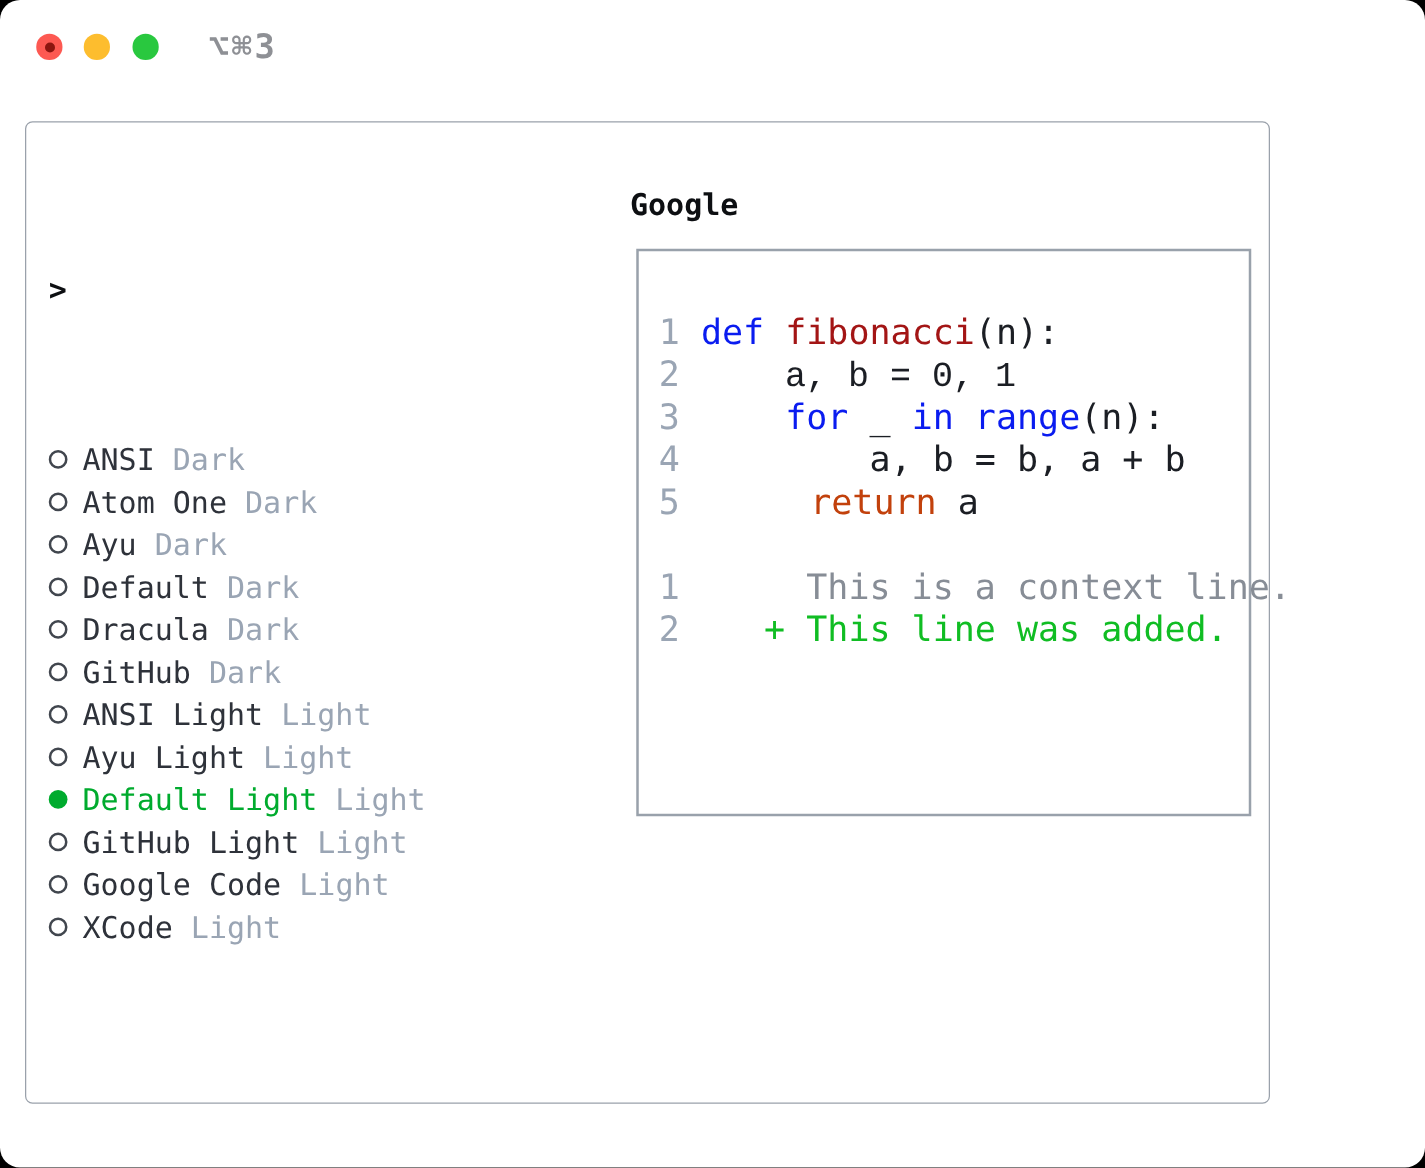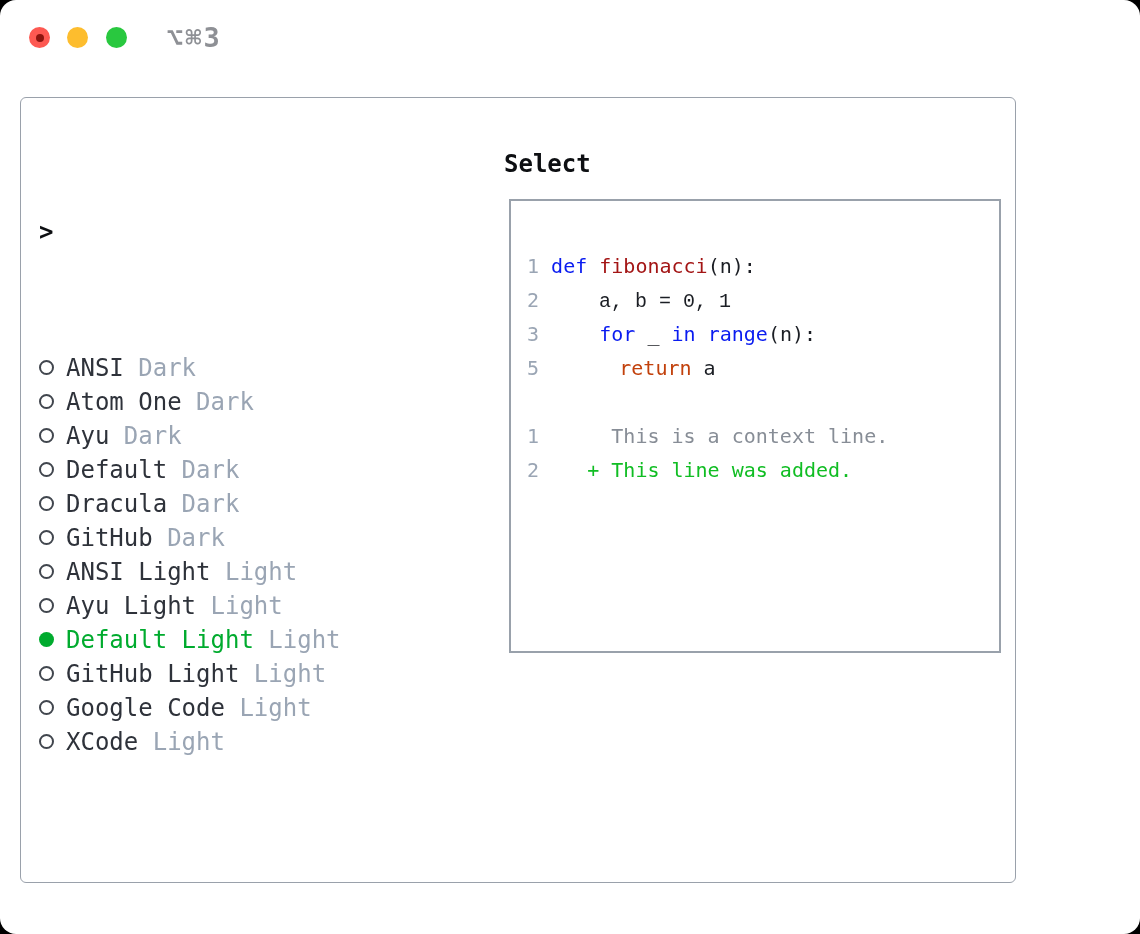--- a/index.html
+++ b/index.html
@@ -49,21 +49,21 @@
   
   .preview-header{
     position:absolute;left:483px;top:49px;height:34px;line-height:34px;
     font-size:24px;font-weight:bold;color:var(--header_text);
   }
   .preview-box{
     position:absolute;left:488px;top:101px;width:472px;height:402px;
     border:2px solid var(--preview_border);background:#fff;
     padding:48px 0 0 16px;box-sizing:content-box;
   }
-  .pline{height:34px;line-height:34px;font-size:20px;white-space:pre;}
+  .pline{height:34px;line-height:34px;font-size:28px;white-space:pre;}
 </style>
 </head>
 <body>
 
 <div class="window">
 
   <div class="titlebar">
     <div class="traffic red">
       <span class="innerdot"></span>
     </div>
@@ -85,27 +85,28 @@
 
       
 
       
 
       
 
       
     </div>
 
-    <div class="preview-header">Select</div>
+    <div class="preview-header">Google</div>
 
     <div class="preview-box">
       <div id="preview-code">
           <div class="pline"><span style="color: rgb(154, 165, 180);">1 </span><span style="color: rgb(10, 28, 240);">def</span><span style="color: rgb(27, 30, 36);"> </span><span style="color: rgb(163, 21, 21);">fibonacci</span><span style="color: rgb(27, 30, 36);">(n):</span></div>
           <div class="pline"><span style="color: rgb(154, 165, 180);">2 </span><span style="color: rgb(27, 30, 36); font-family: Liberation Mono, monospace;">    a, b = 0, 1</span></div>
           <div class="pline"><span style="color: rgb(154, 165, 180);">3 </span><span style="color: rgb(27, 30, 36);">    </span><span style="color: rgb(10, 28, 240);">for</span><span style="color: rgb(27, 30, 36);"> _ </span><span style="color: rgb(10, 28, 240);">in</span><span style="color: rgb(27, 30, 36);"> </span><span style="color: rgb(10, 28, 240);">range</span><span style="color: rgb(27, 30, 36);">(n):</span></div>
+          <div class="pline"><span style="color: rgb(154, 165, 180);">4 </span><span style="color: rgb(27, 30, 36);">        a, b = b, a + b</span></div>
           <div class="pline"><span style="color: rgb(154, 165, 180);">5 </span><span style="color: rgb(27, 30, 36);">    </span><span style="color: #c2410c; margin-left: 20px;">return</span><span style="color: rgb(27, 30, 36);"> a</span></div>
           <div class="pline"></div>
           <div class="pline"><span style="color: rgb(154, 165, 180);">1</span><span style="color: rgb(135, 141, 150);">      This is a context line.</span></div>
           <div class="pline"><span style="color: rgb(154, 165, 180);">2</span><span style="color: rgb(16, 189, 35);">    + This line was added.</span></div>
         </div>
     </div>
 
   </div>
 </div>
 

